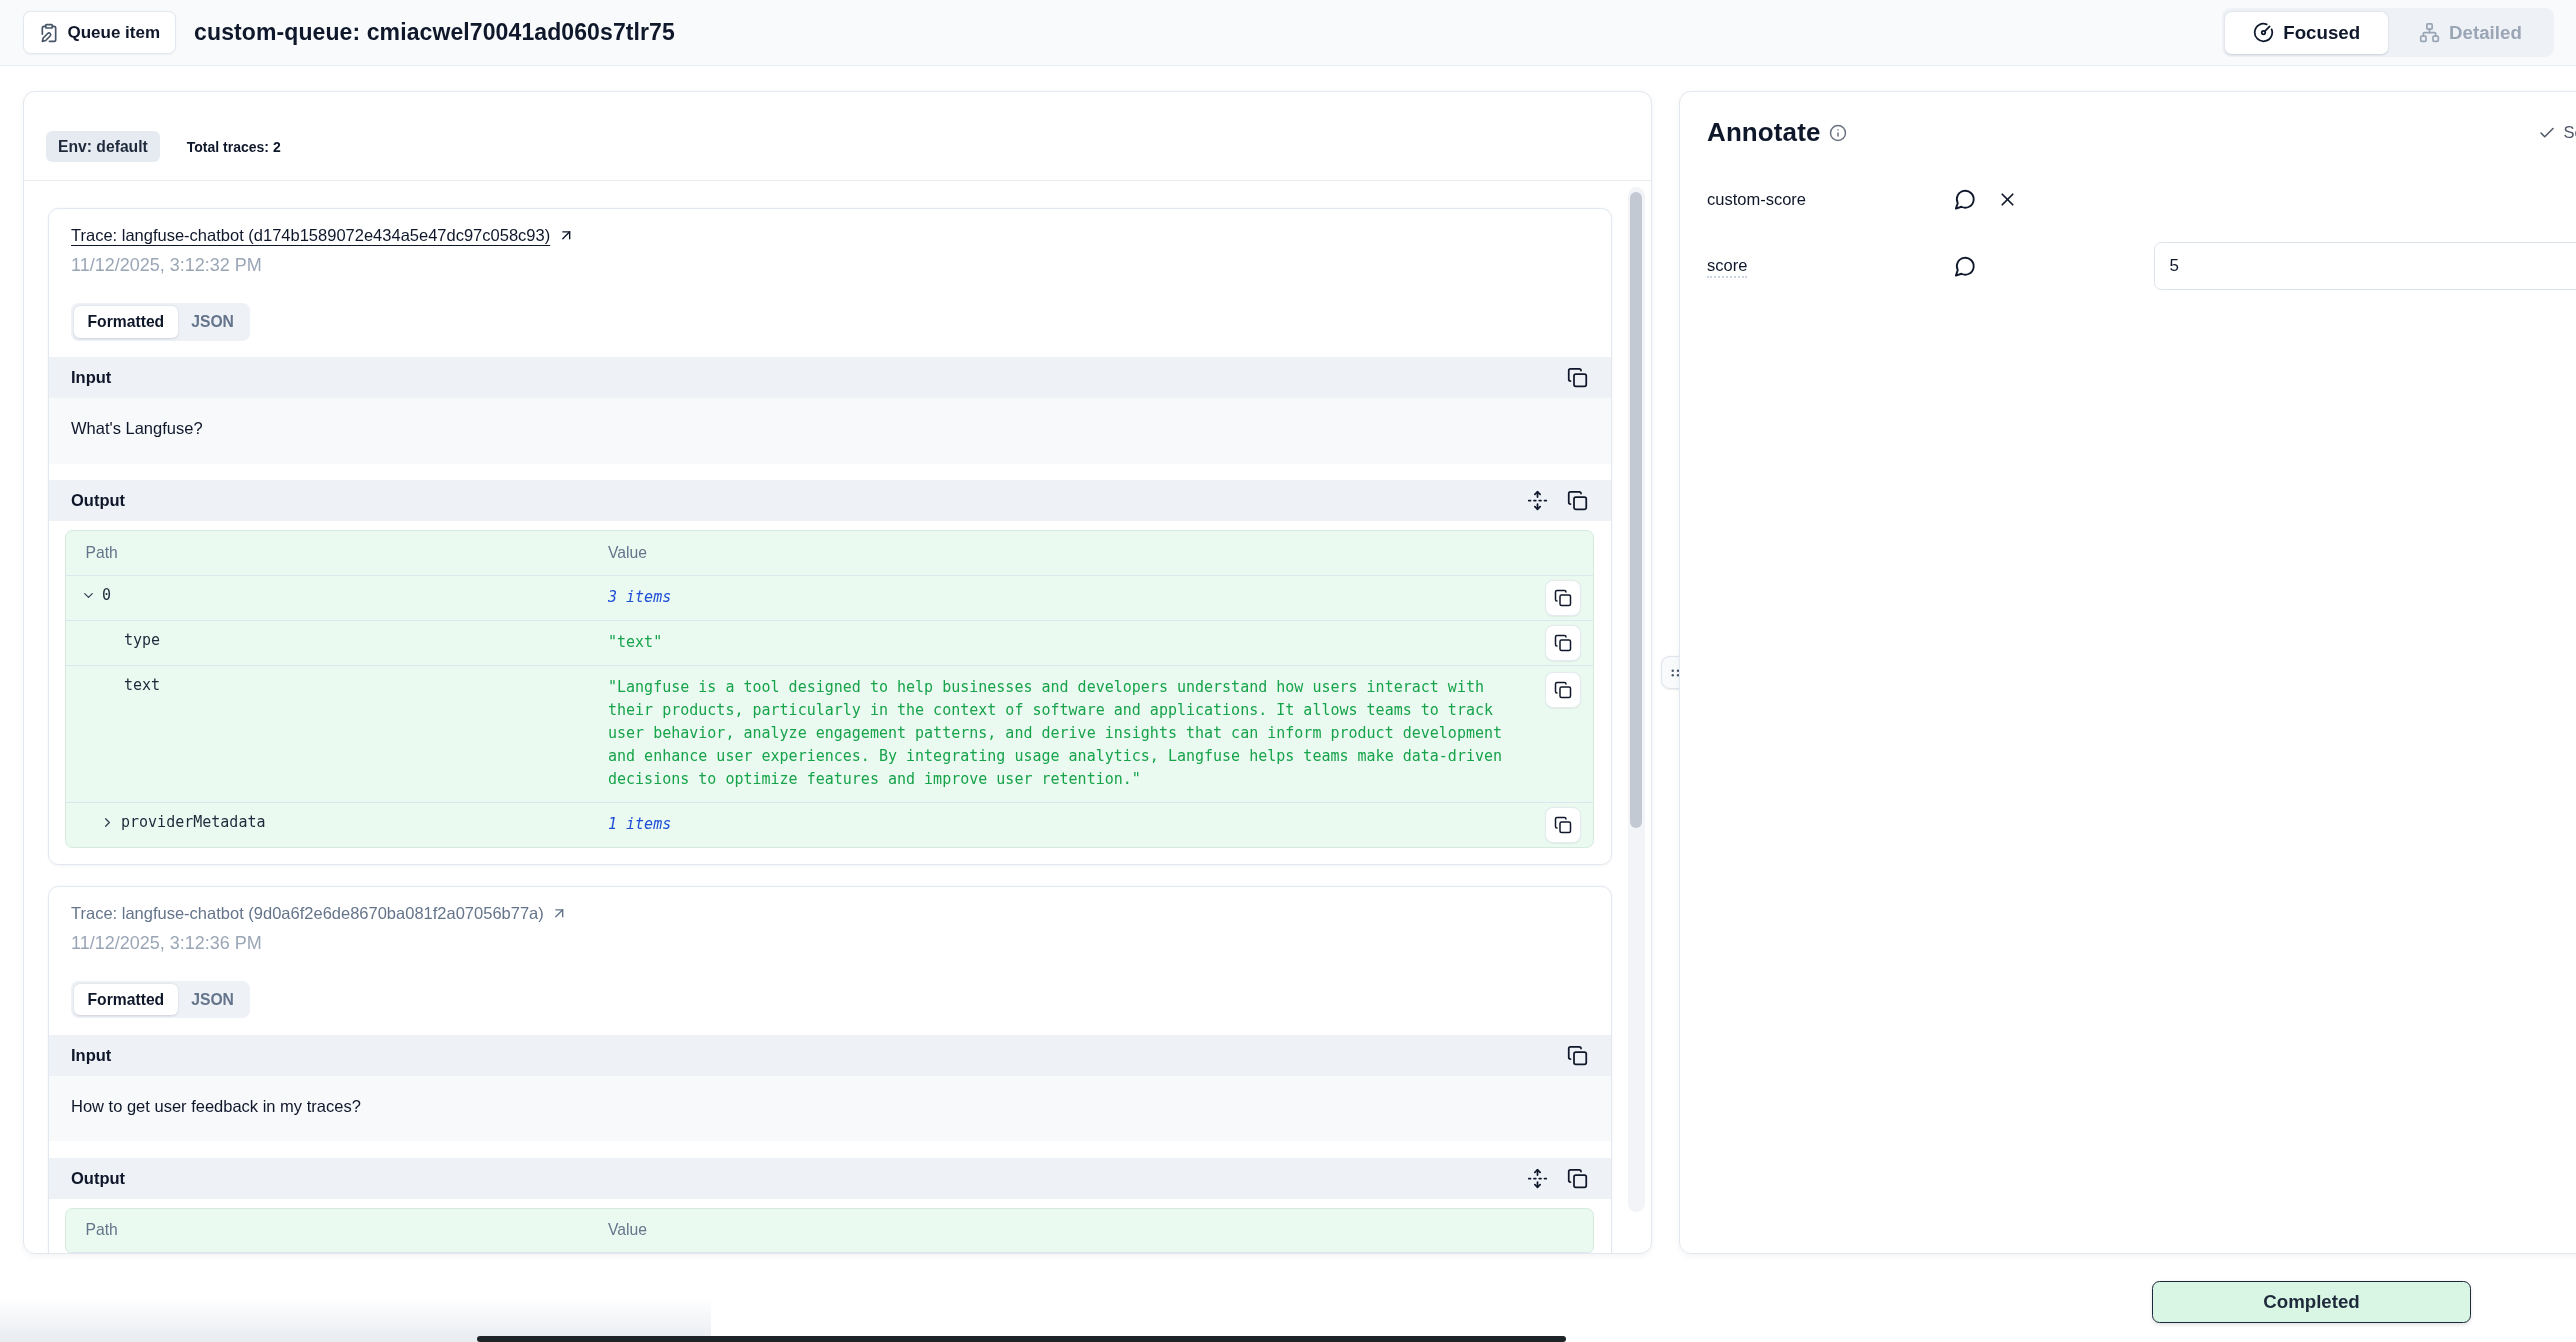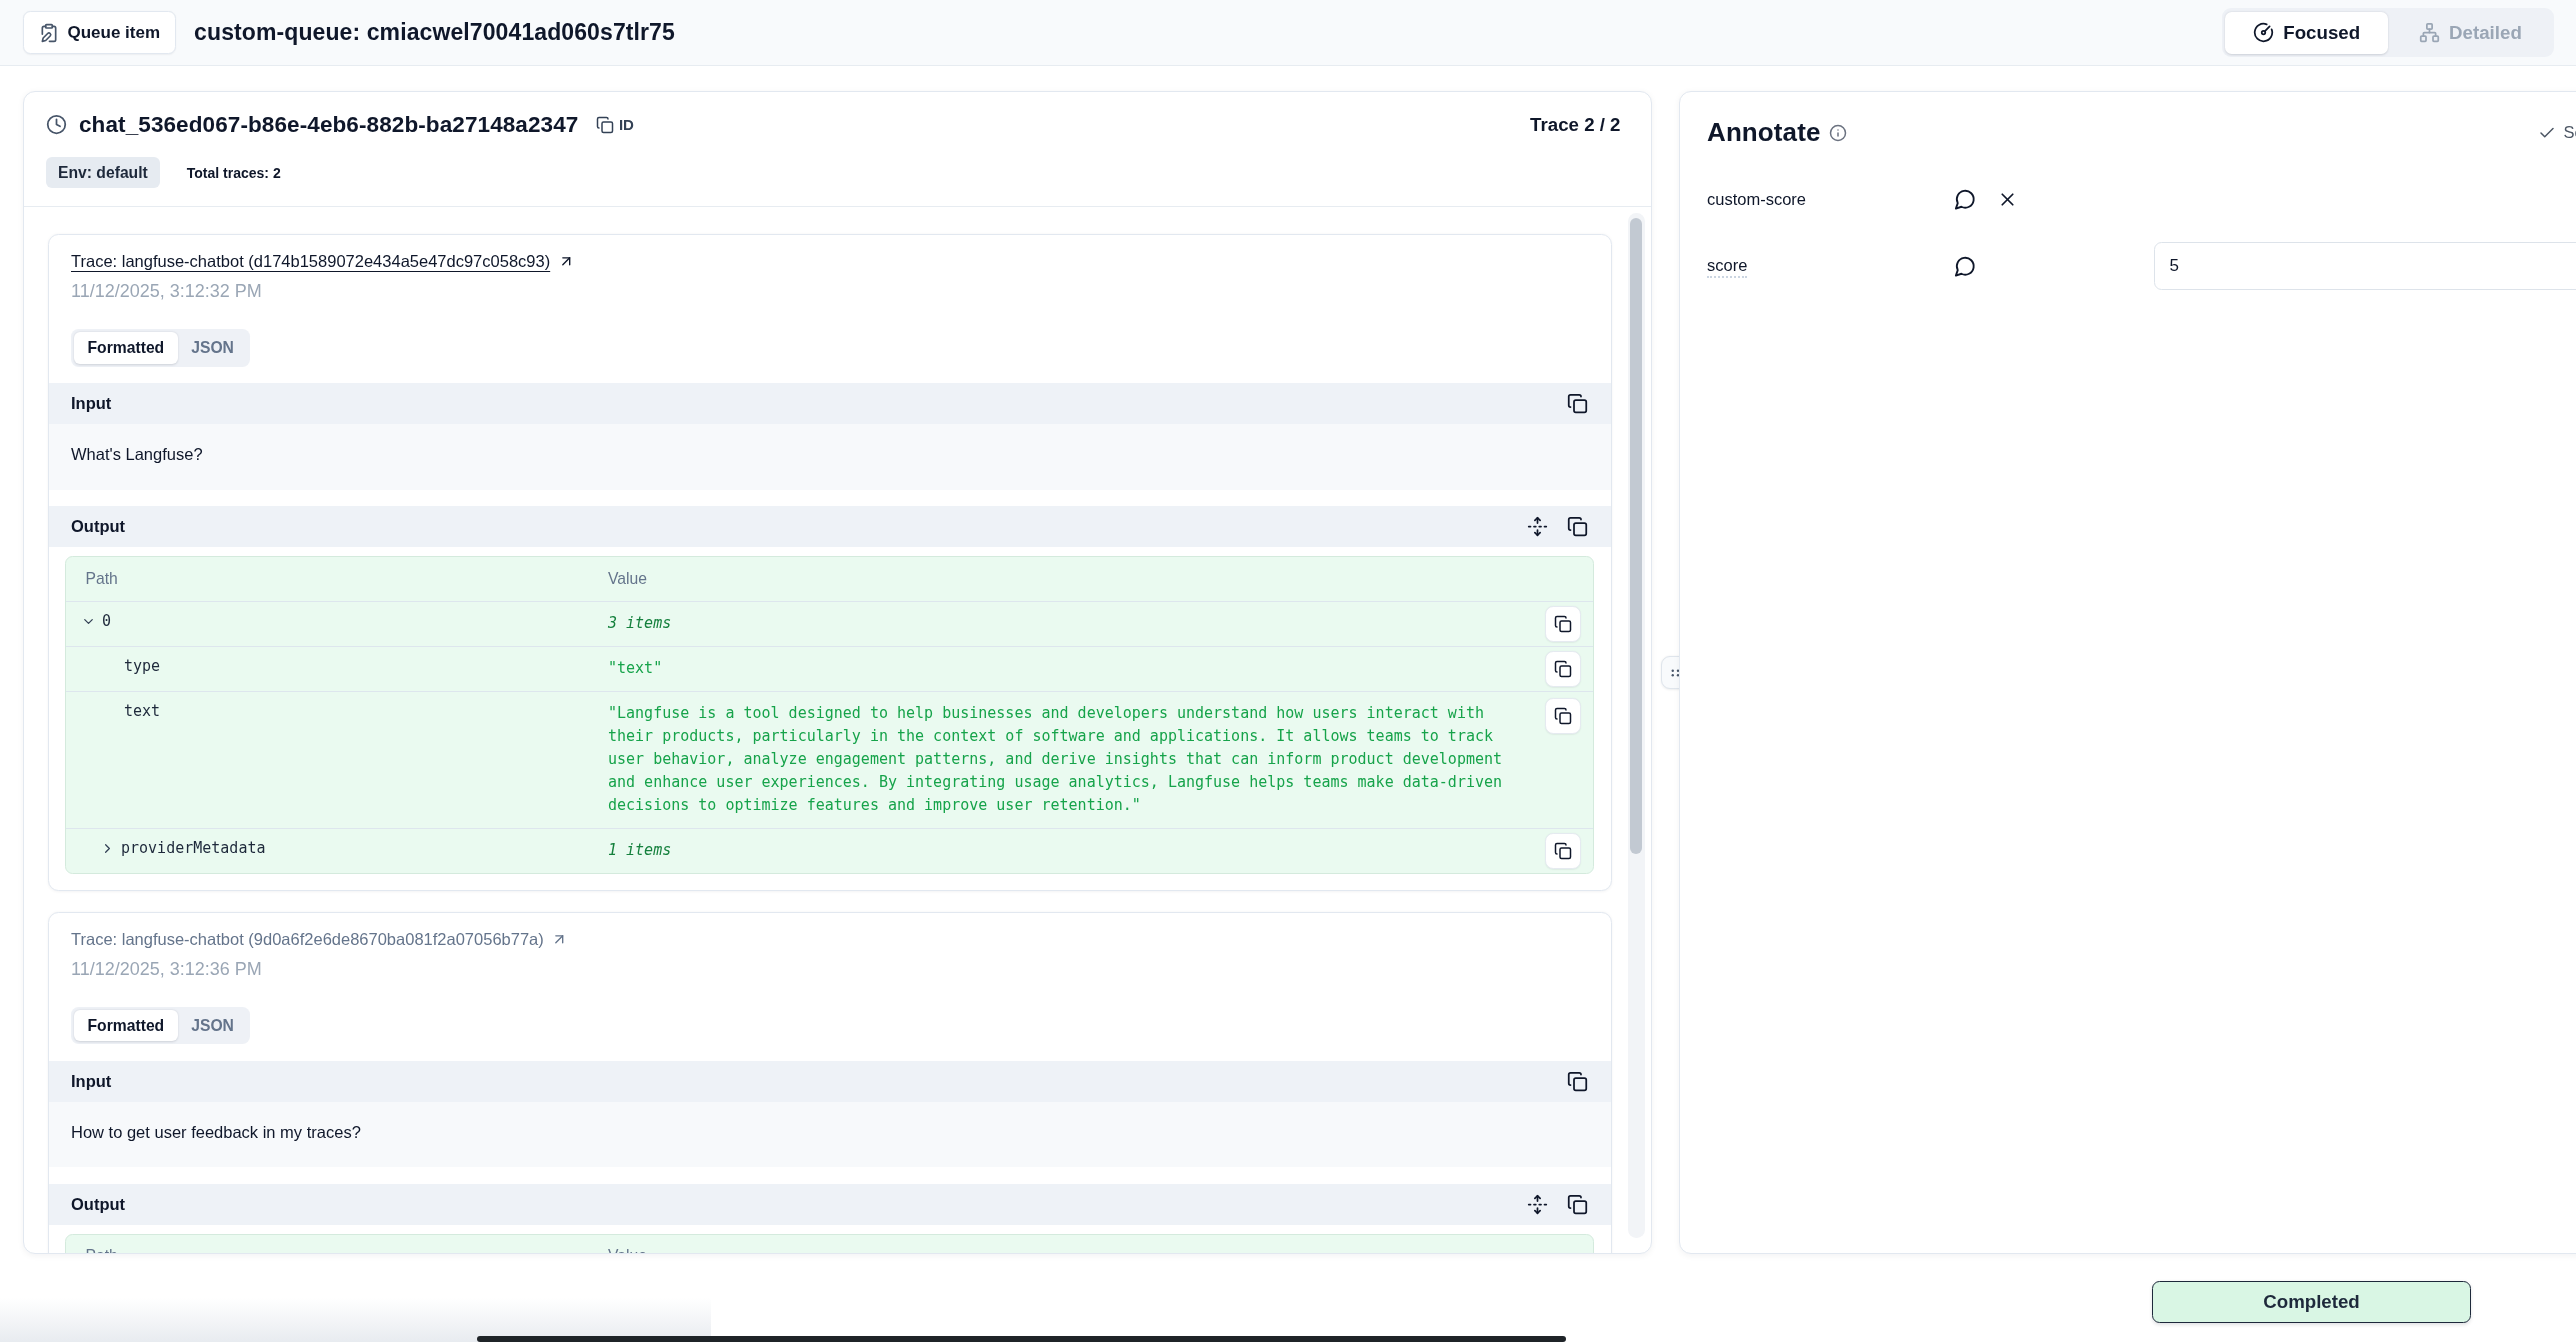--- a/index.html
+++ b/index.html
@@ -124,21 +124,21 @@
     display: flex; align-items: flex-start; gap: 6px;
     font-family: "DejaVu Sans Mono", monospace; font-size: 15px; color: #1e293b;
   }
   .jt-row .cell-path.child { padding-left: 58px; }
   .jt-row .cell-path.child-expandable { padding-left: 34px; }
   .jt-row .chev { color: #334155; margin-top: 2.2px; cursor: pointer; }
   .jt-row .cell-value {
     flex: 1; padding: 10.5px 67px 10.5px 0;
     font-family: "DejaVu Sans Mono", monospace; font-size: 15px; line-height: 23px;
   }
-  .val-items { color: #15803d; font-style: italic; }
+  .val-items { color: #1d4ed8; font-style: italic; }
   .val-green { color: #16a34a; }
   .row-copy-btn {
     position: absolute; right: 12px; width: 36px; height: 36px;
     background: #ffffff; border: 0.7px solid #e5eaf0; border-radius: 8.2px;
     display: flex; align-items: center; justify-content: center; color: #0f172a; cursor: pointer;
     box-shadow: 0 0.7px 1.5px rgba(15,23,42,.06);
   }
   .row-copy-btn.center { top: 50%; transform: translateY(-50%); }
   .row-copy-btn.top { top: 6px; }
 
@@ -231,39 +231,20 @@
             <path d="M12 12V8"></path>
           </svg>
       </span>
       <span>Detailed</span>
     </button>
   </div>
 </header>
 
 <section class="left-card">
   <div class="session-header">
-    <div class="title-row">
-      <span>
-        <svg width="21" height="21" viewBox="0 0 24 24" fill="none" stroke="#475569" stroke-width="2" stroke-linecap="round" stroke-linejoin="round">
-            <circle cx="12" cy="12" r="10"></circle>
-            <polyline points="12 6 12 12 16 14"></polyline>
-          </svg>
-      </span>
-      <span class="session-title">chat_536ed067-b86e-4eb6-882b-ba27148a2347</span>
-      <span class="id-chip">
-        <span>
-          <svg width="18" height="18" viewBox="0 0 24 24" fill="none" stroke="#334155" stroke-width="2" stroke-linecap="round" stroke-linejoin="round">
-              <rect width="14" height="14" x="8" y="8" rx="2" ry="2"></rect>
-              <path d="M4 16c-1.1 0-2-.9-2-2V4c0-1.1.9-2 2-2h10c1.1 0 2 .9 2 2"></path>
-            </svg>
-        </span>
-        <span class="id-text">ID</span>
-      </span>
-      <span class="trace-counter">Trace 2 / 2</span>
-    </div>
     <div class="meta-row">
       <span class="env-badge">Env: default</span>
       <span class="total-traces">Total traces: 2</span>
     </div>
   </div>
 
   <div class="scroll-area">
 
     <article class="trace-card">
       <div class="trace-head">

